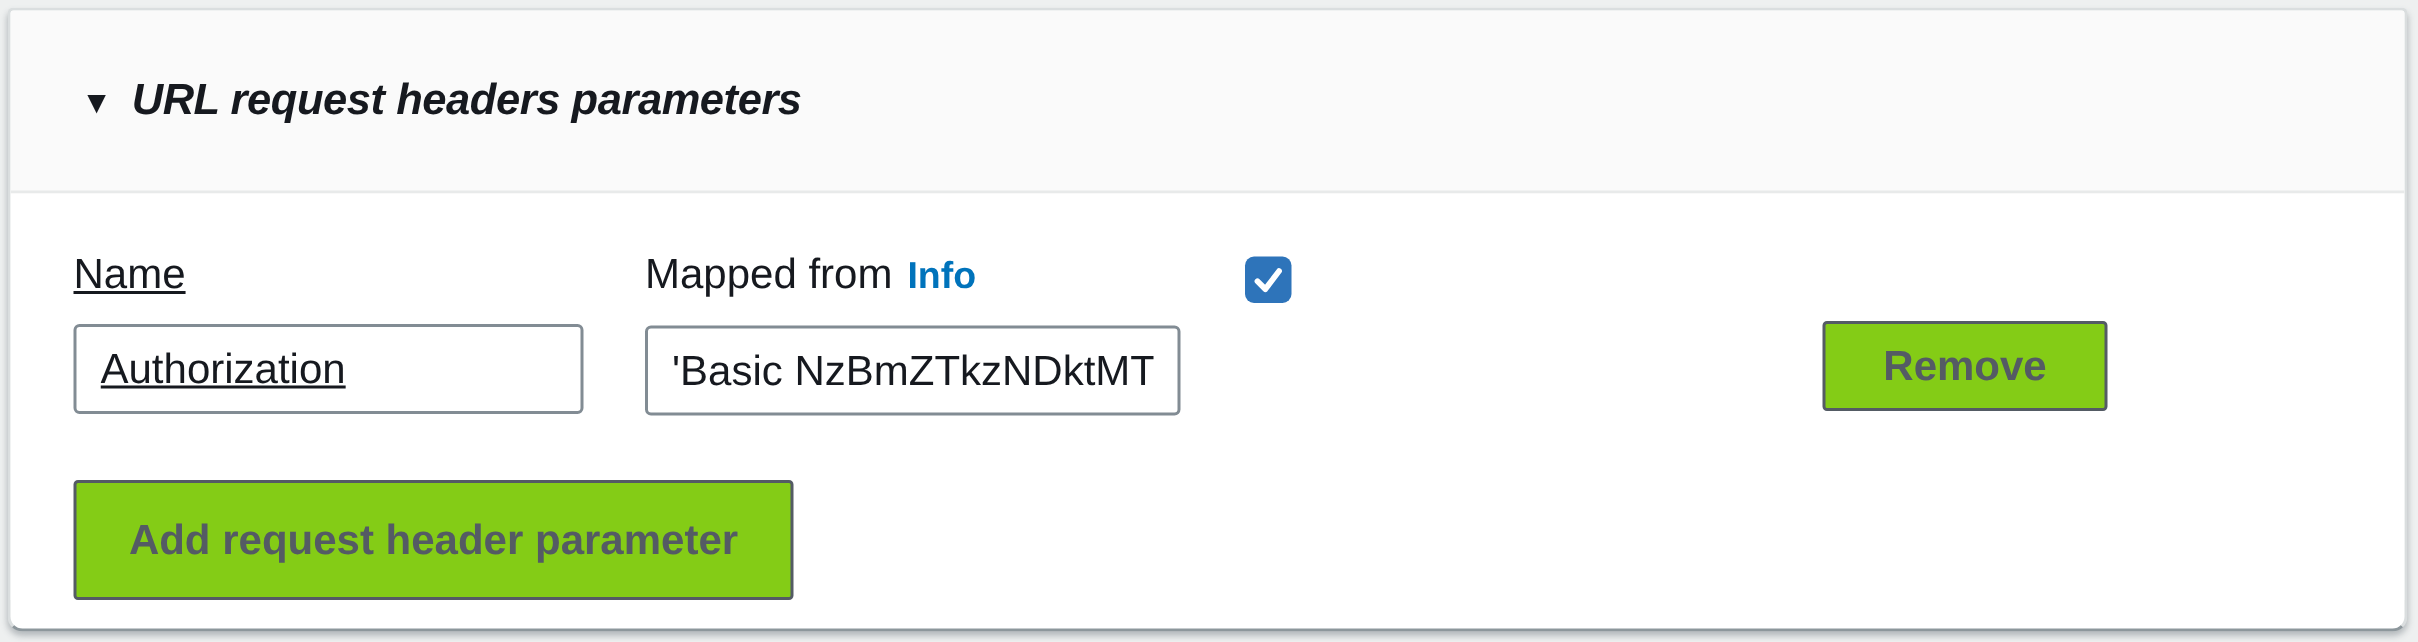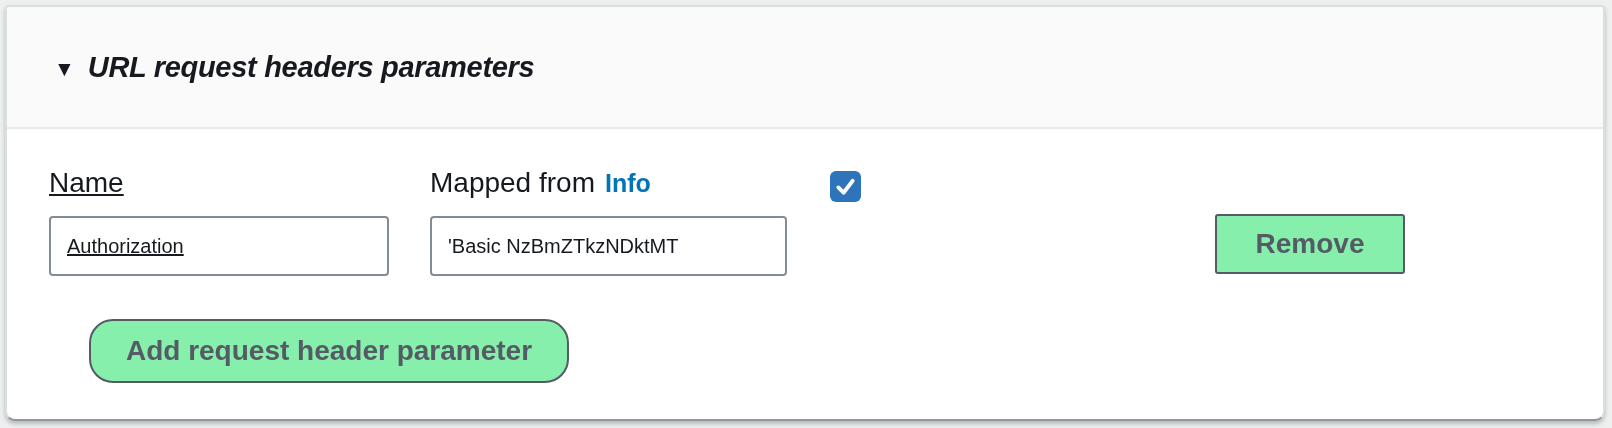--- a/index.html
+++ b/index.html
@@ -73,21 +73,21 @@
     margin-left:10px;
     cursor:pointer;
   }
   .text-input{
     display:block;
     height:60px;
     border:2px solid #828c94;
     border-radius:4px;
     background:#fff;
     font-family:"Liberation Sans","DejaVu Sans",sans-serif;
-    font-size:20px;
+    font-size:28px;
     color:var(--text-dark);
     padding:0 16px;
     outline:none;
     white-space:nowrap;
     overflow:hidden;
   }
   .field-name{width:340px;margin-right:41px;text-decoration:underline;}
   .field-name .text-input{width:340px;}
   .field-mapped{width:357px;margin-right:43px;}
   .field-mapped .text-input{width:357px;}
@@ -98,44 +98,42 @@
     border-radius:6px;
     background:var(--checkbox-blue);
     display:flex;
     align-items:center;
     justify-content:center;
     cursor:pointer;
   }
   .checkbox svg{width:23px;height:23px;display:block;}
   .spacer{flex:1;}
   .btn{
-    background:#86efac;
+    background:#84cc16;
     border:2px solid var(--button-gray);
     border-radius:3px;
     color:var(--button-gray);
     font-family:"Liberation Sans","DejaVu Sans",sans-serif;
     font-size:28px;
     font-weight:bold;
     cursor:pointer;
     display:flex;
     align-items:center;
     justify-content:center;
-    margin-left:40px;
   }
   .remove-btn{
     width:190px;
     height:60px;
     margin-top:48px;
     margin-right:156px;
   }
   .add-btn{
     width:480px;
-    height:64px;
+    height:80px;
     margin-top:43px;
-    border-radius:24px;
   }
 </style>
 </head>
 <body>
 
 <section class="card">
 
   <div class="card-header">
     <span class="caret">▼</span>
     <h2 class="title">URL request headers parameters</h2>

